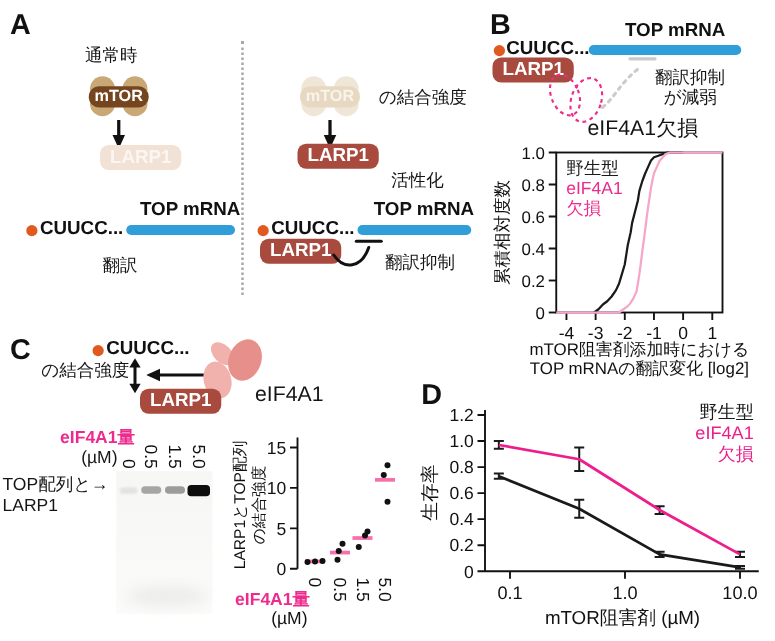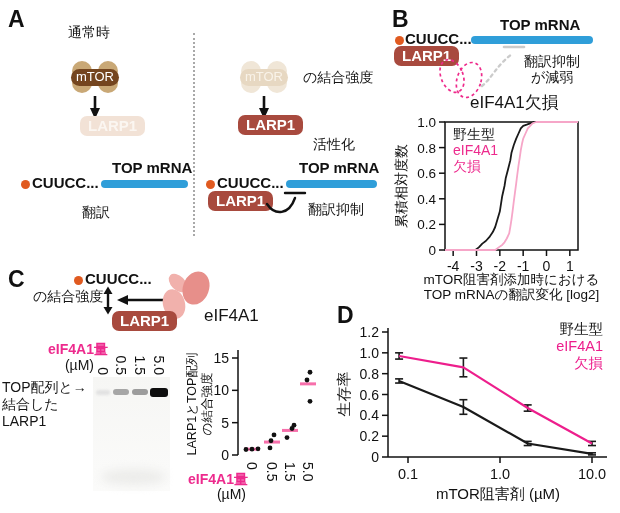--- a/index.html
+++ b/index.html
@@ -17,39 +17,39 @@
   .pill{font-size:15px;font-weight:bold;color:#fff;background:#a84a3e;border-radius:7px;
         padding:1px 8px;line-height:18px;white-space:nowrap;display:inline-block}
   .pill.faded{background:#f2e2d6;color:#fbf6f1}
   .mtor{width:42px;height:30px}
   .mtor i{position:absolute;width:20px;height:20px;border-radius:50%;background:#c9a876}
   .mtor i:nth-of-type(1){left:-2px;top:-1px}
   .mtor i:nth-of-type(2){right:-2px;top:-1px}
   .mtor i:nth-of-type(3){left:-2px;bottom:-1px}
   .mtor i:nth-of-type(4){right:-2px;bottom:-1px}
   .mtor .core{position:absolute;left:-3px;right:-3px;top:7px;height:17px;background:#74451f;
-              border-radius:9px;color:#fff;font-size:13px;font-weight:normal;text-align:center;line-height:16px}
+              border-radius:9px;color:#fff;font-size:13px;font-weight:bold;text-align:center;line-height:16px}
   .mtor.faded i{background:#f0e6d7}
   .mtor.faded .core{background:#e7d8c2;color:#f9f3e9}
   .divider{width:0;border-left:2px dotted #a9a9a9}
   .gel{background:linear-gradient(180deg,#f6f6f4,#fbfbfa)}
   .gel .band{position:absolute;border-radius:3px}
   .gel .smear{position:absolute;left:8px;right:4px;bottom:6px;height:16px;background:#ececea;
               filter:blur(5px);border-radius:50%}
   .bandlab{font-size:14px;text-align:left;line-height:17px;white-space:nowrap;color:#151515}
   svg text{font-family:"Liberation Sans","DejaVu Sans",sans-serif}
 </style>
 </head>
 <body>
 
 <div id="canvas">
 
   <div class="abs panel-letter" style="left:8px;top:6px">A</div>
 
-  <div class="abs t" style="left:68px;top:24px">通常時</div>
+  <div class="abs t" style="left:68px;top:36px">通常時</div>
   <div class="abs mtor" style="left:74px;top:62px">
     <i></i>
       <i></i>
       <i></i>
       <i></i>
     <span class="core">mTOR</span>
   </div>
   <svg class="abs" style="left:89px;top:96px" width="12" height="24">
     <line x1="6" y1="0" x2="6" y2="13" stroke="#111" stroke-width="2.6"></line>
     <polygon points="1,12 11,12 6,23" fill="#111"></polygon>
@@ -173,21 +173,20 @@
     </svg>
   <div class="abs gel" style="left:93px;top:377px;width:77px;height:114px">
     <div class="smear"></div>
   <div class="band" style="left: 3px; top: 13px; width: 14px; height: 5px; background: rgb(226, 226, 226); filter: blur(0.8px);"></div>
       <div class="band" style="left: 20px; top: 12px; width: 16px; height: 6px; background: rgb(166, 166, 166); filter: blur(0.6px);"></div>
       <div class="band" style="left: 39px; top: 12px; width: 16px; height: 6px; background: rgb(156, 156, 156); filter: blur(0.6px);"></div>
       <div class="band" style="left: 57px; top: 11px; width: 18px; height: 9px; background: rgb(13, 13, 13); filter: blur(0.5px);"></div>
     </div>
   <div class="abs bandlab" style="left:2px;top:379px;width:88px">
     <div>TOP配列と→</div>
-    <div>結合した</div>
     <div>LARP1</div>
   </div>
 
   <svg class="abs" style="left:180px;top:328px" width="160" height="185">
       <line x1="58" y1="22" x2="58" y2="127" stroke="#111" stroke-width="1.5"></line>
       <line x1="52" y1="127" x2="58" y2="127" stroke="#111" stroke-width="1.5"></line>
       <text x="49" y="132" text-anchor="end" font-size="14" fill="#111">0</text>
       <line x1="52" y1="94.66666666666666" x2="58" y2="94.66666666666666" stroke="#111" stroke-width="1.5"></line>
       <text x="49" y="99.66666666666666" text-anchor="end" font-size="14" fill="#111">5</text>
       <line x1="52" y1="62.33333333333333" x2="58" y2="62.33333333333333" stroke="#111" stroke-width="1.5"></line>

